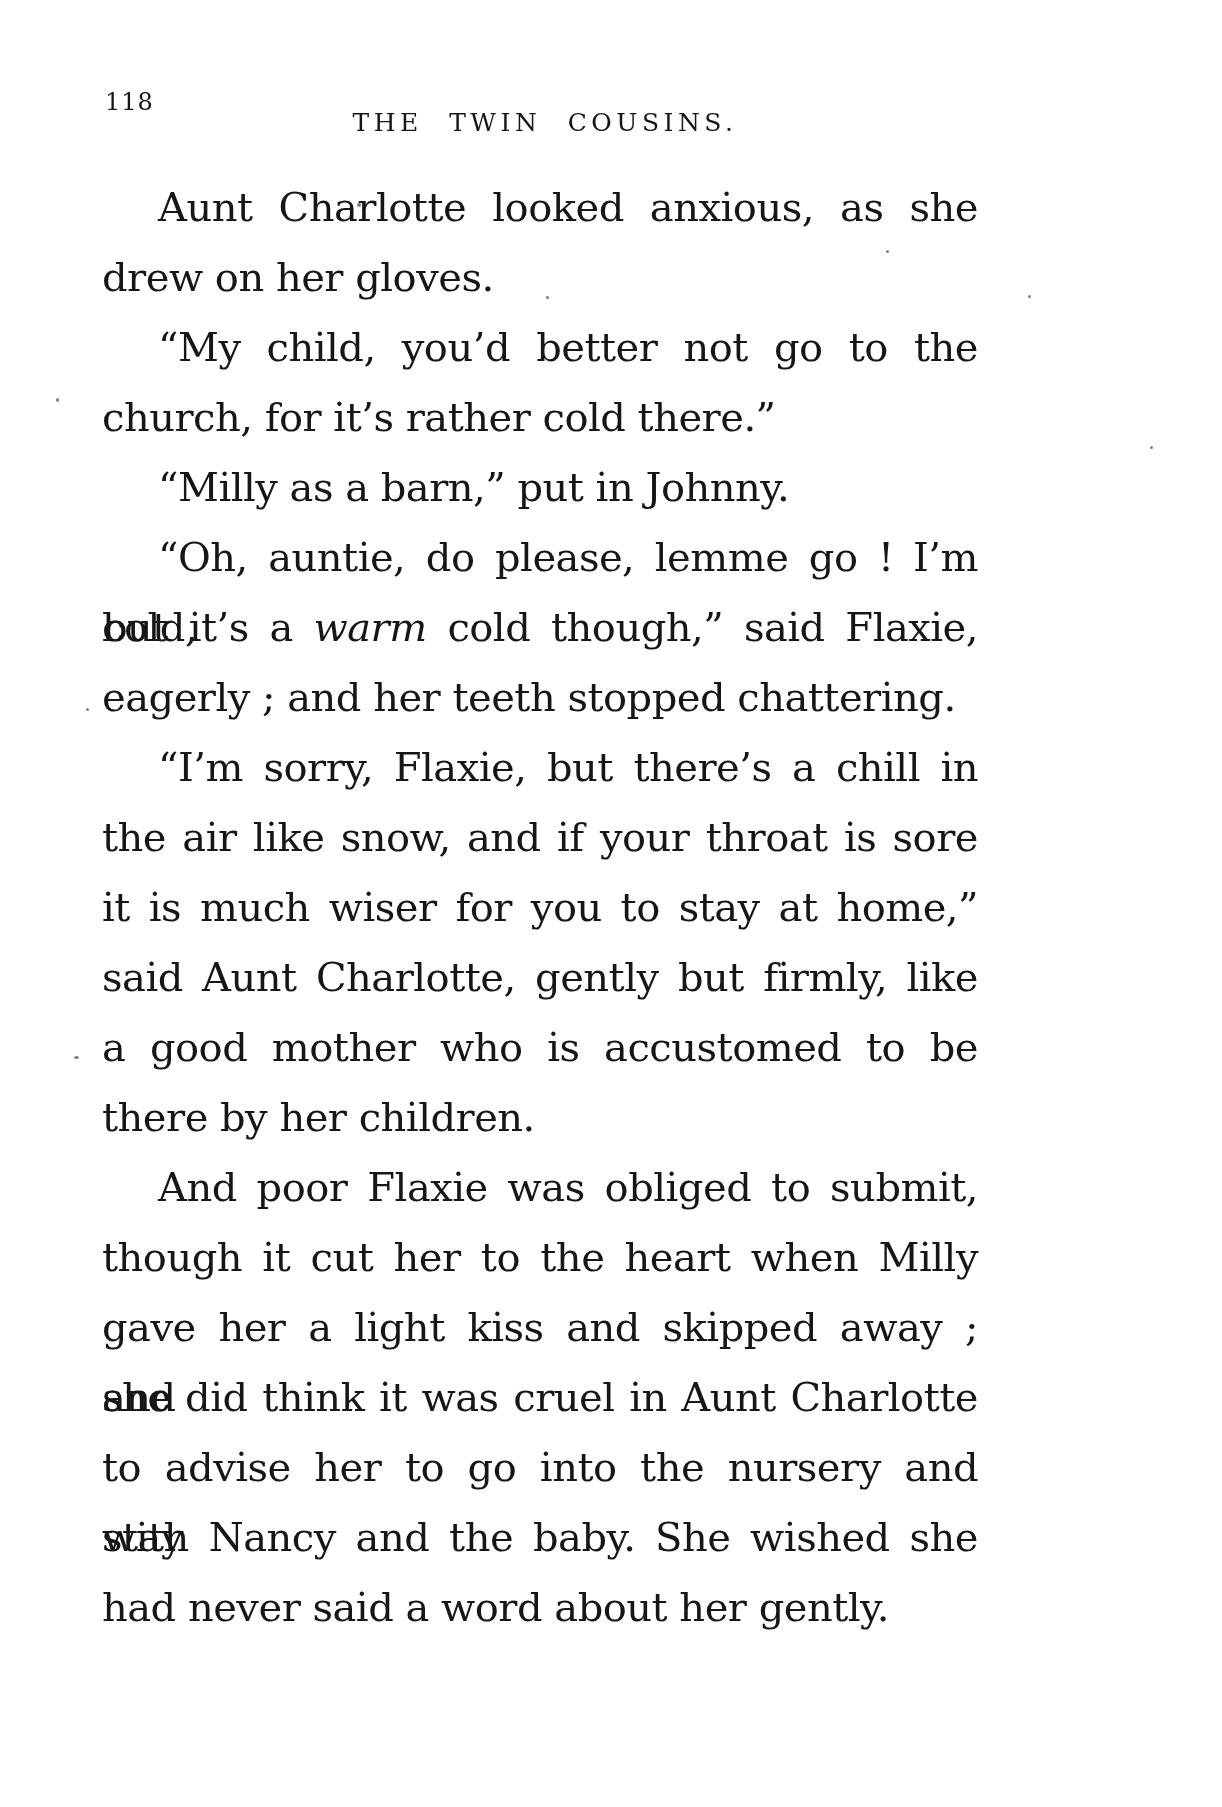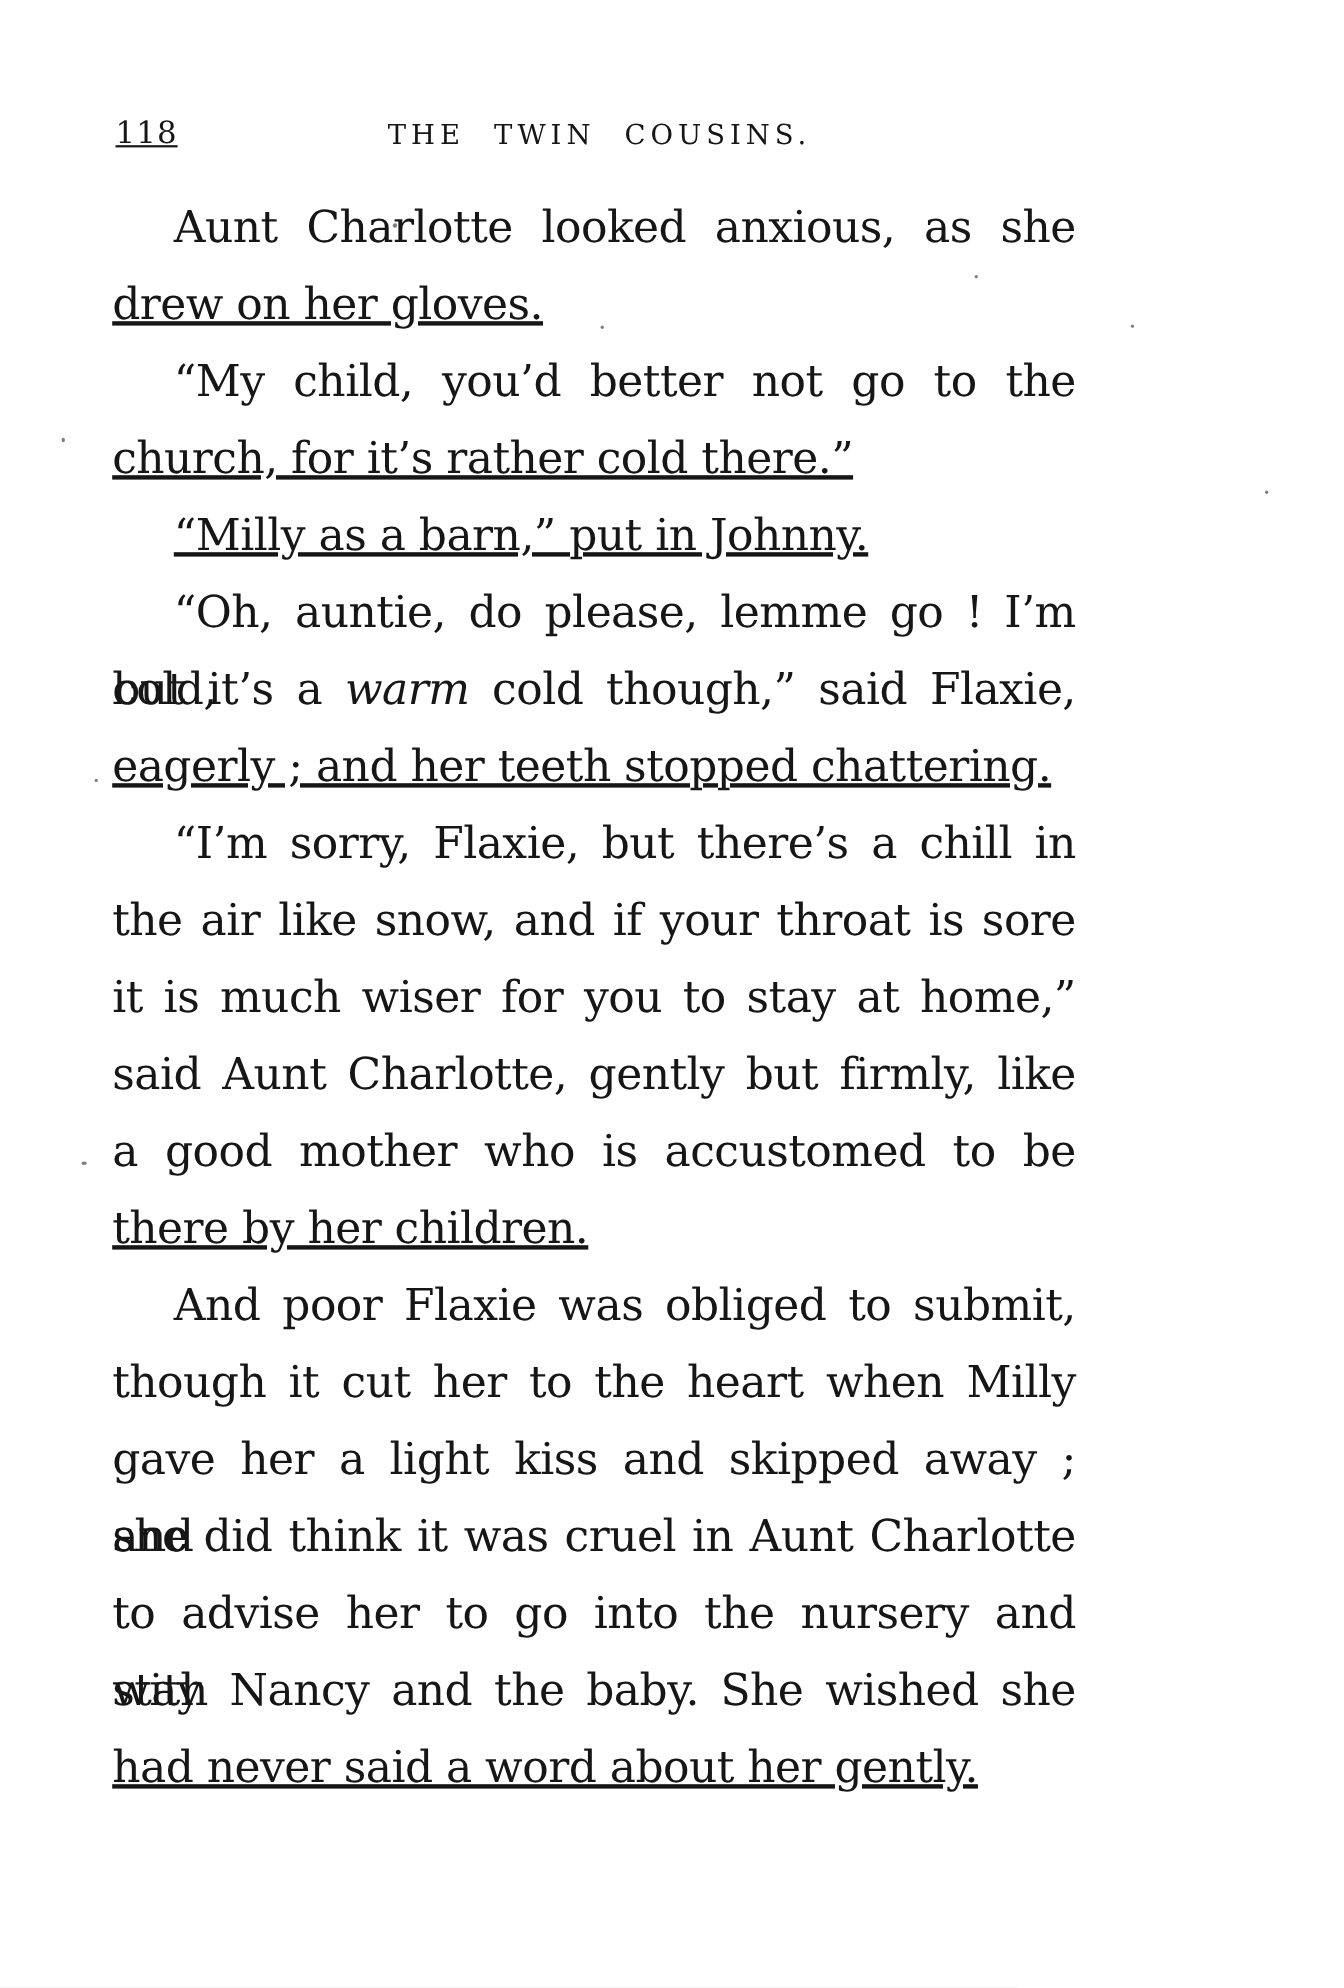--- a/index.html
+++ b/index.html
@@ -16,24 +16,23 @@
   .running-head {
     position: absolute;
     left: 105px;
     top: 88px;
     width: 880px;
     height: 44px;
   }
   .page-number {
     position: absolute;
     left: 0;
-    top: 16px;
-    font-size: 28px;
+    top: 0;
+    font-size: 24px;
     letter-spacing: 1px;
-    text-decoration: underline;
   }
   .running-title {
     position: absolute;
     left: 0;
     top: 20px;
     width: 100%;
     text-align: center;
     font-size: 25px;
     letter-spacing: 4.5px;
     word-spacing: 14px;
@@ -52,21 +51,20 @@
     height: 70px;
     white-space: nowrap;
   }
   .jl {               
     text-align: justify;
     text-align-last: justify;
     white-space: normal;
   }
   .pl {               
     text-align: left;
-    text-decoration: underline;
   }
   .indent { text-indent: 56px; }
   em { font-style: italic; }
   
   .speck {
     position: absolute;
     background: #3a3a3a;
     border-radius: 50%;
     opacity: 0.65;
   }

